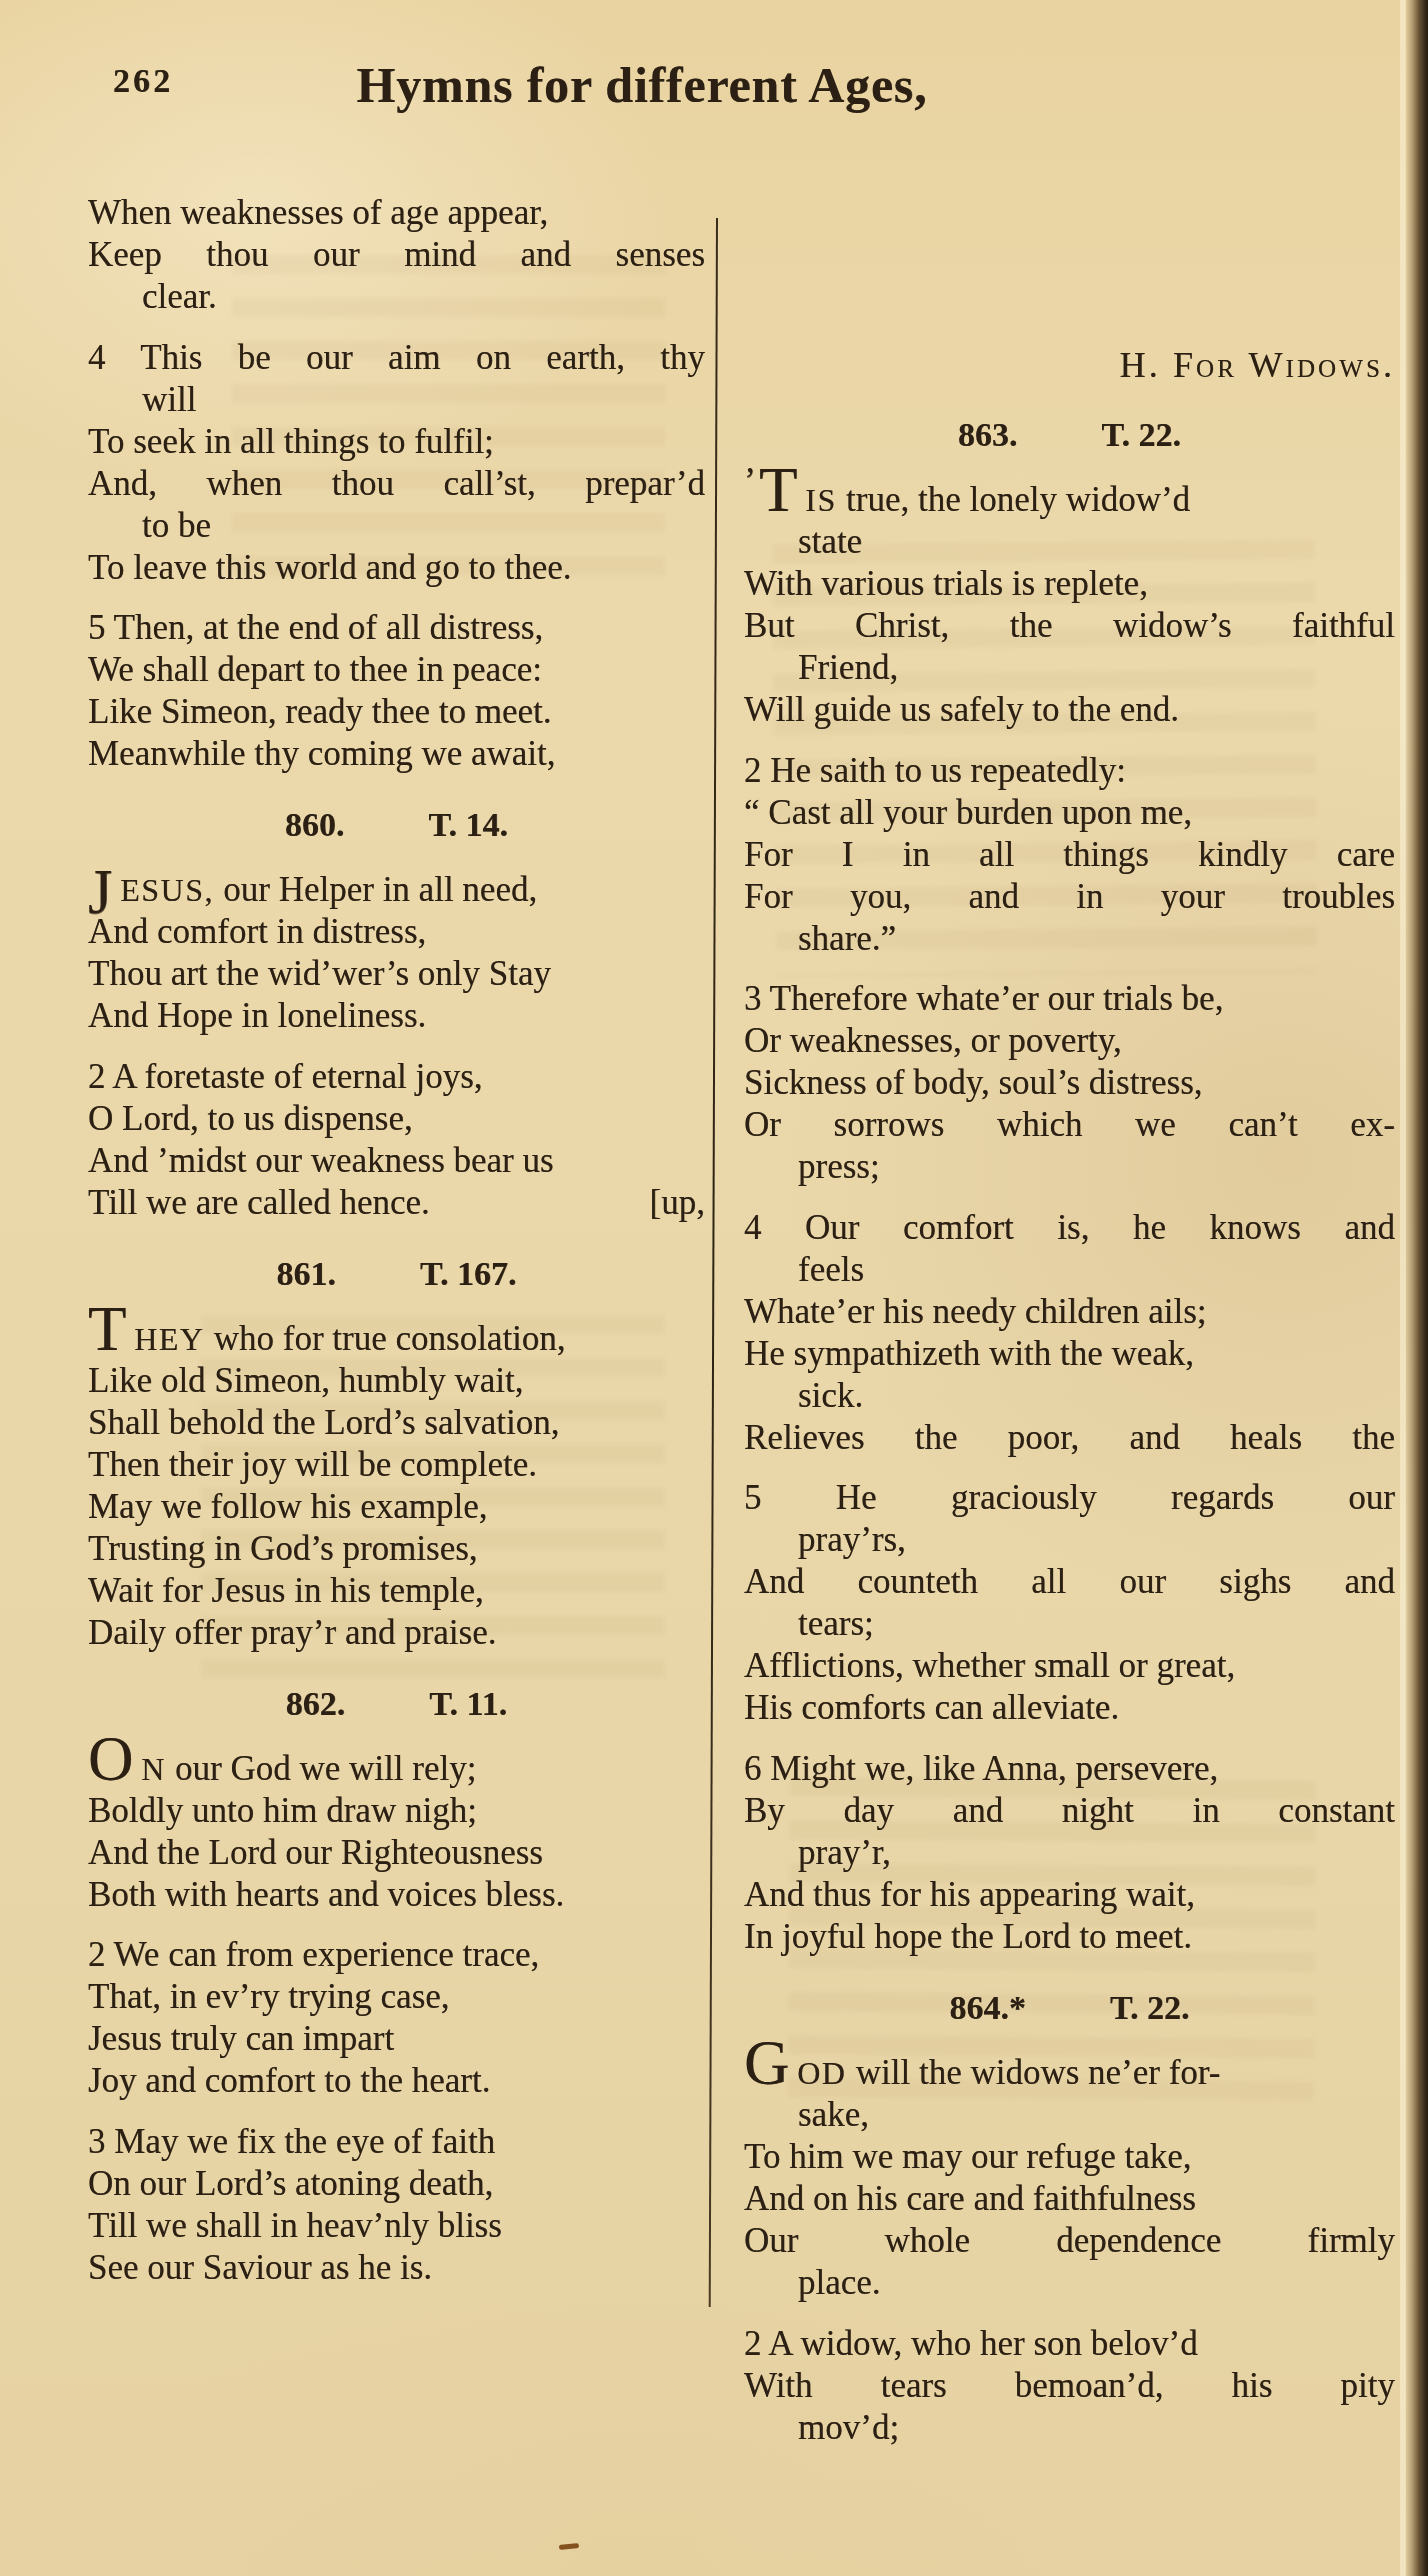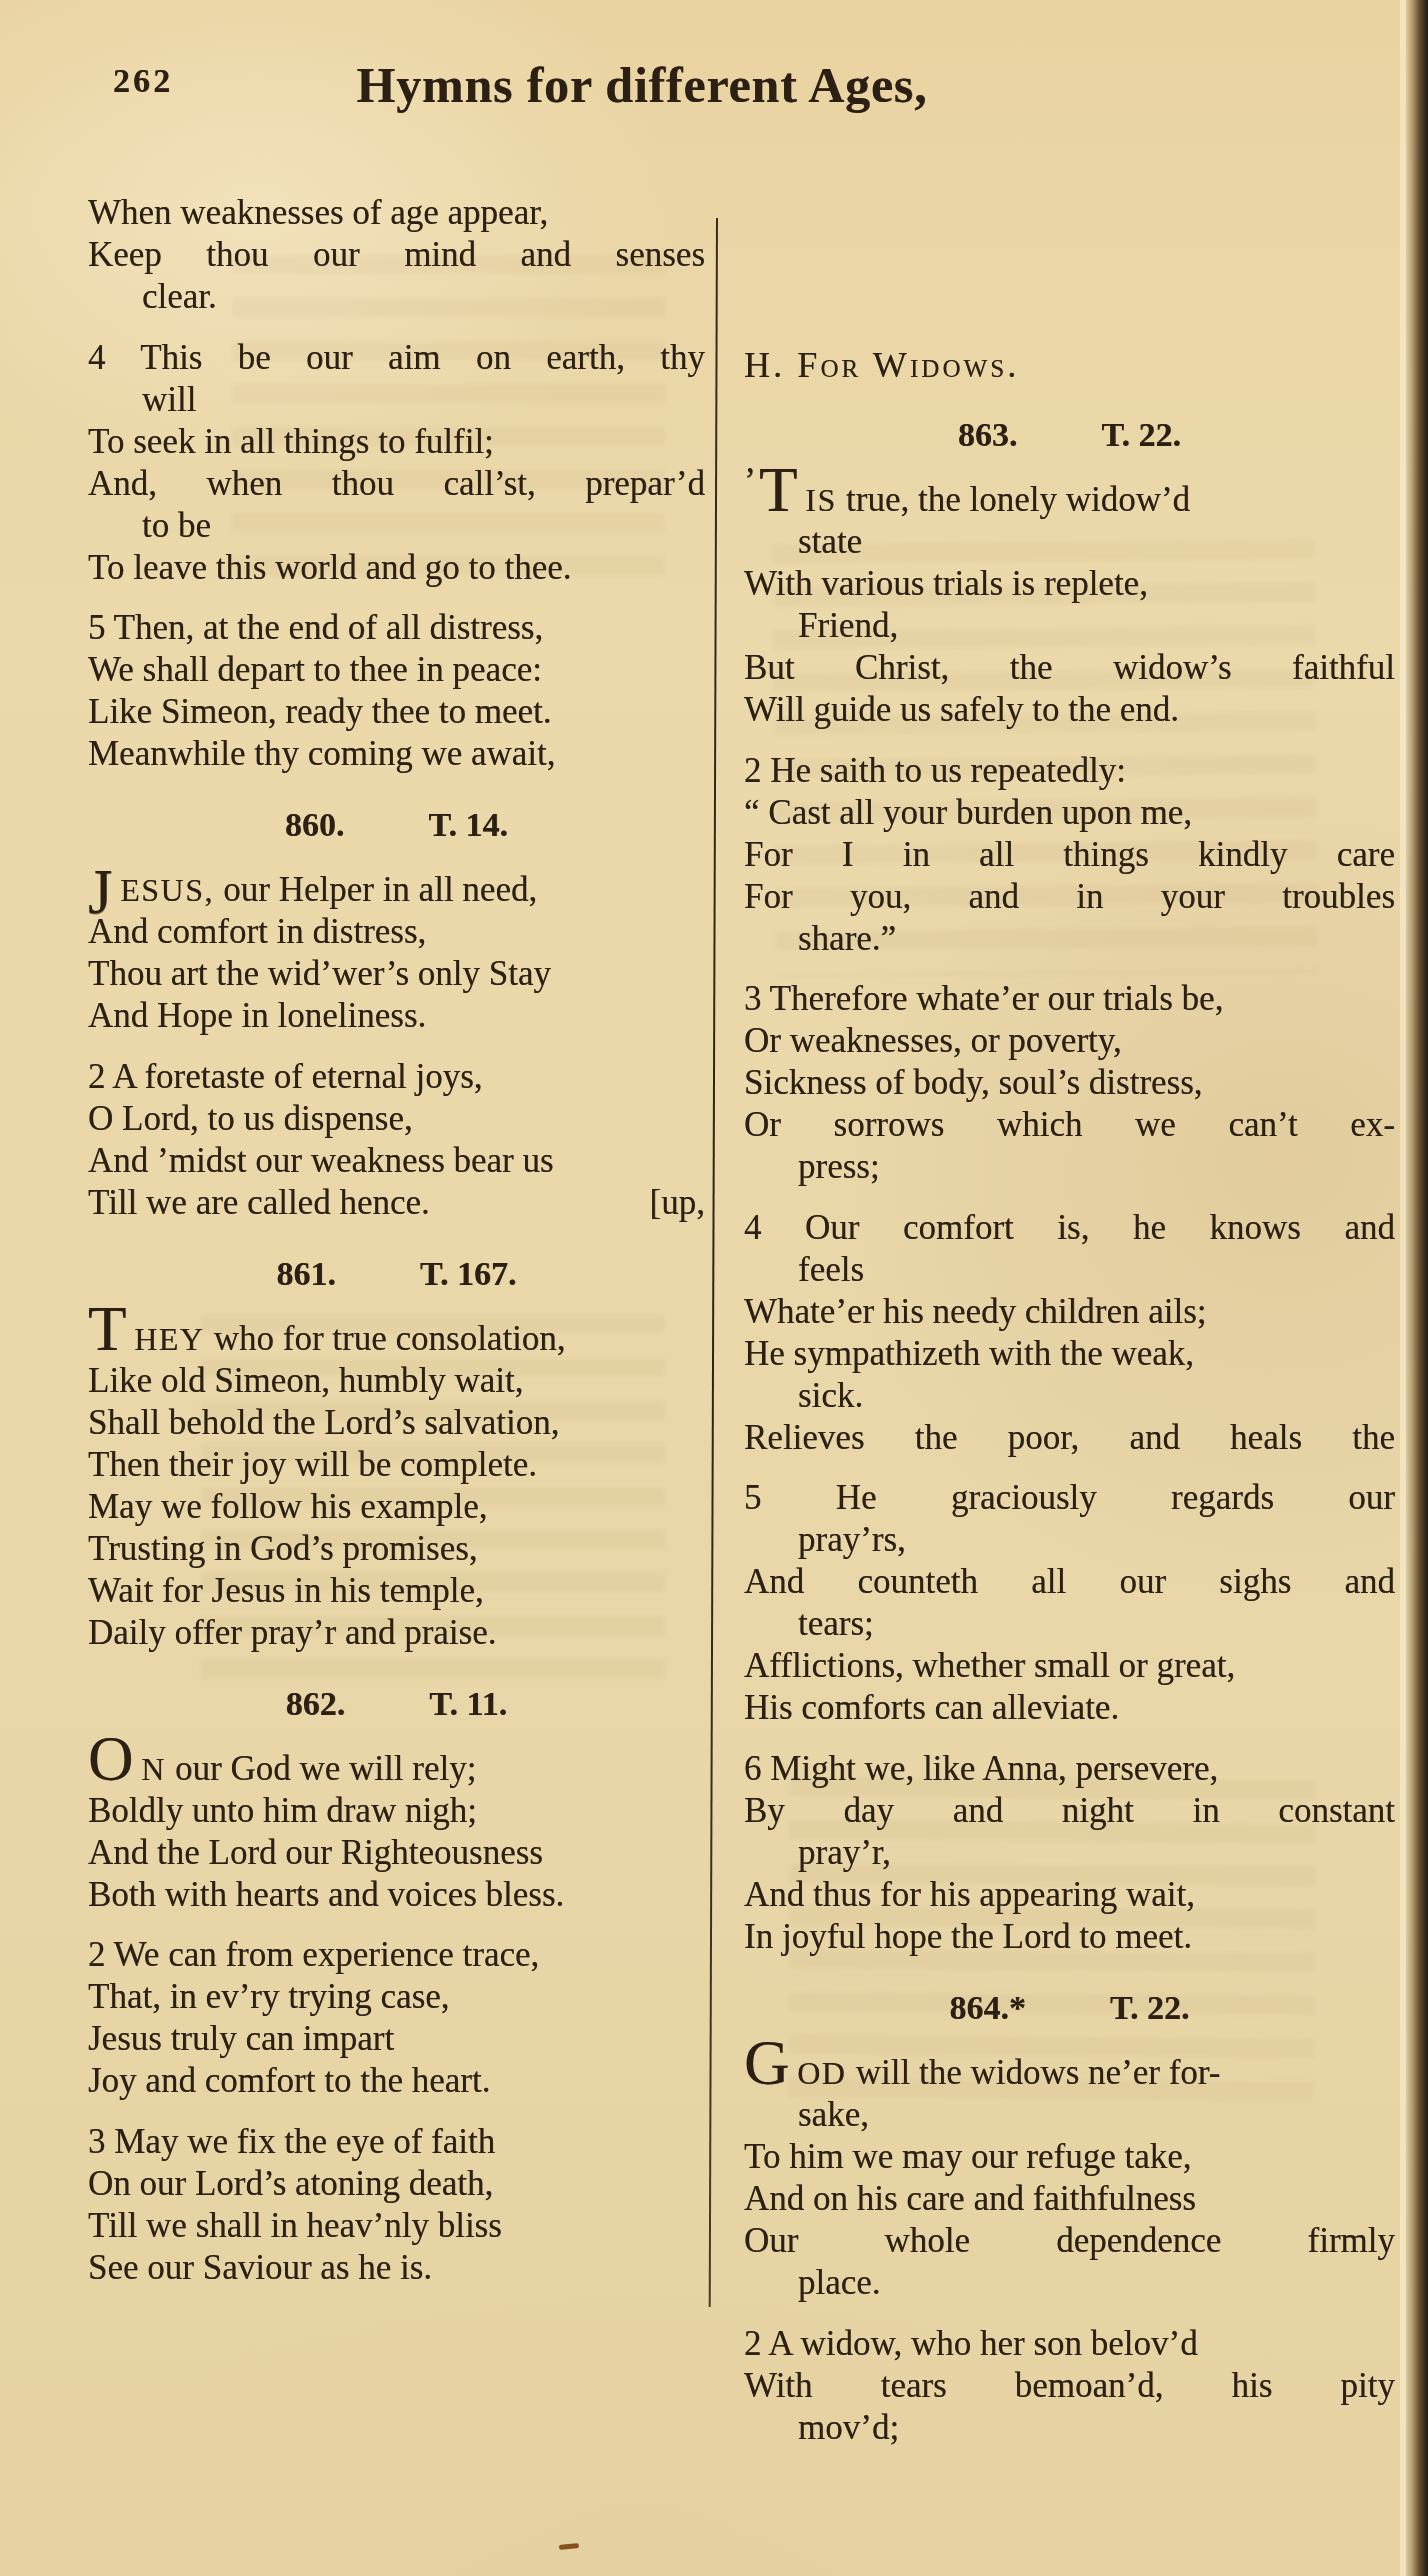--- a/index.html
+++ b/index.html
@@ -57,21 +57,21 @@
     transform:translateY(-18.6px);
   }
   .fcaps{ font-size:32px; letter-spacing:1.5px; margin-right:9.3px; }
   .frest{ }
   .hymn-heading{
     display:flex; justify-content:center; gap:84px;
     font-size:34px; font-weight:bold; line-height:48px;
     margin:26px 0 20px 0;
   }
   .section-heading{
-    text-align:left; font-size:36px; line-height:40px;
+    text-align:right; font-size:36px; line-height:40px;
     font-variant:small-caps; letter-spacing:3.1px; margin-bottom:23px;
   }
   .ghost{
     position:absolute; pointer-events:none; opacity:0.5; filter:blur(2.3px);
     background:repeating-linear-gradient(180deg, rgba(140,100,55,0.10) 0 18.6px, rgba(140,100,55,0) 18.6px 43px);
   }
   .g1{ left:232px; top:255px; width:433px; height:325px; }
   .g2{ left:774px; top:542px; width:542px; height:433px; transform:rotate(-0.5deg); }
   .g3{ left:201px; top:1315px; width:464px; height:387px; }
   .g4{ left:789px; top:1779px; width:526px; height:325px; transform:rotate(0.4deg); }
@@ -205,22 +205,22 @@
 
   <div class="verse">
     <div class="line first">
       <span class="dc-pre">’</span>
       <span class="dc">T</span>
       <span class="fcaps">IS</span>
       <span class="frest">true, the lonely widow’d</span>
     </div>
     <div class="line ind">state</div>
     <div class="line">With various trials is replete,</div>
+    <div class="line j">But Christ, the widow’s faithful</div>
     <div class="line ind">Friend,</div>
-    <div class="line j">But Christ, the widow’s faithful</div>
     <div class="line">Will guide us safely to the end.</div>
   </div>
 
   <div class="verse">
     <div class="line">2 He saith to us repeatedly:</div>
     <div class="line">“ Cast all your burden upon me,</div>
     <div class="line j">For I in all things kindly care</div>
     <div class="line j">For you, and in your troubles</div>
     <div class="line ind">share.”</div>
   </div>

